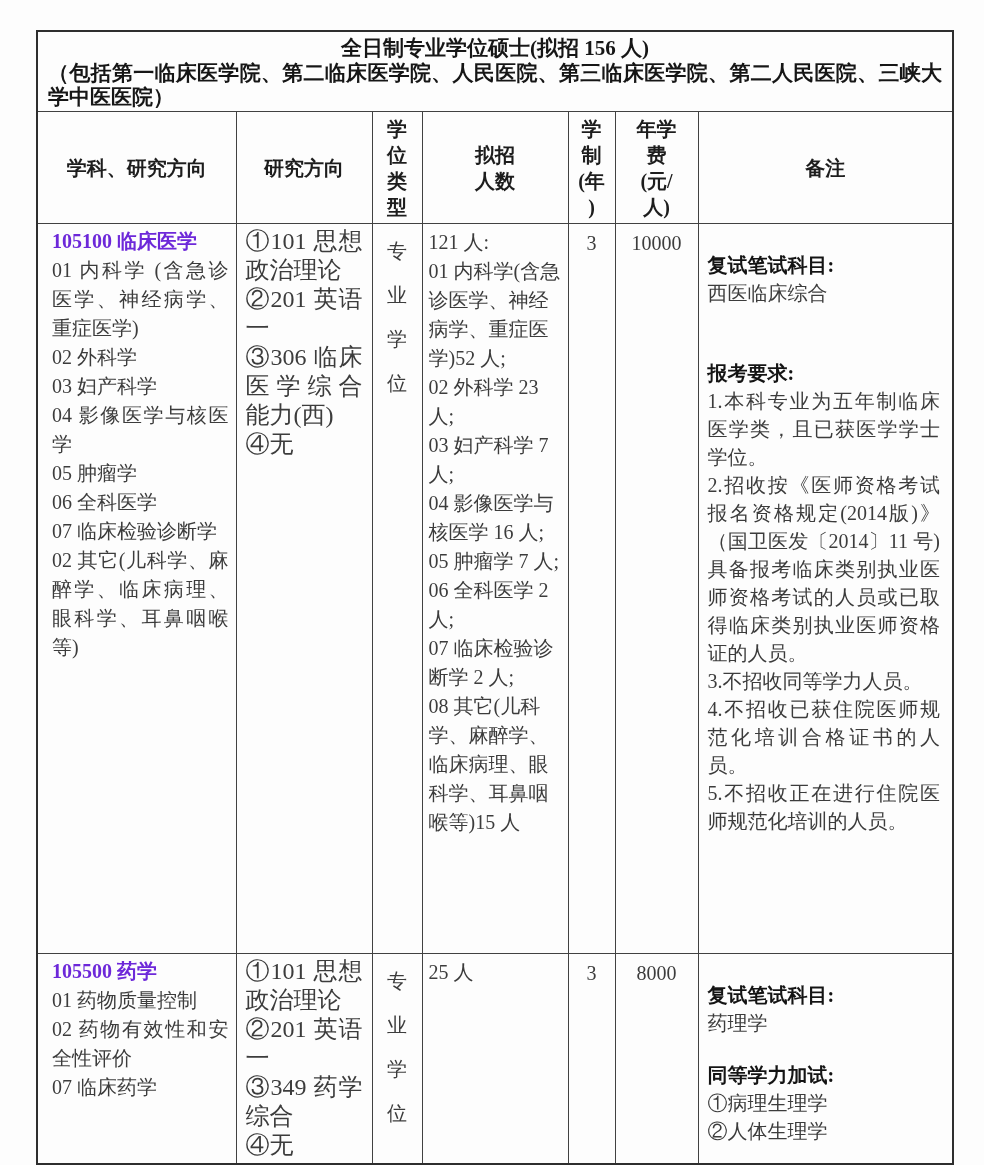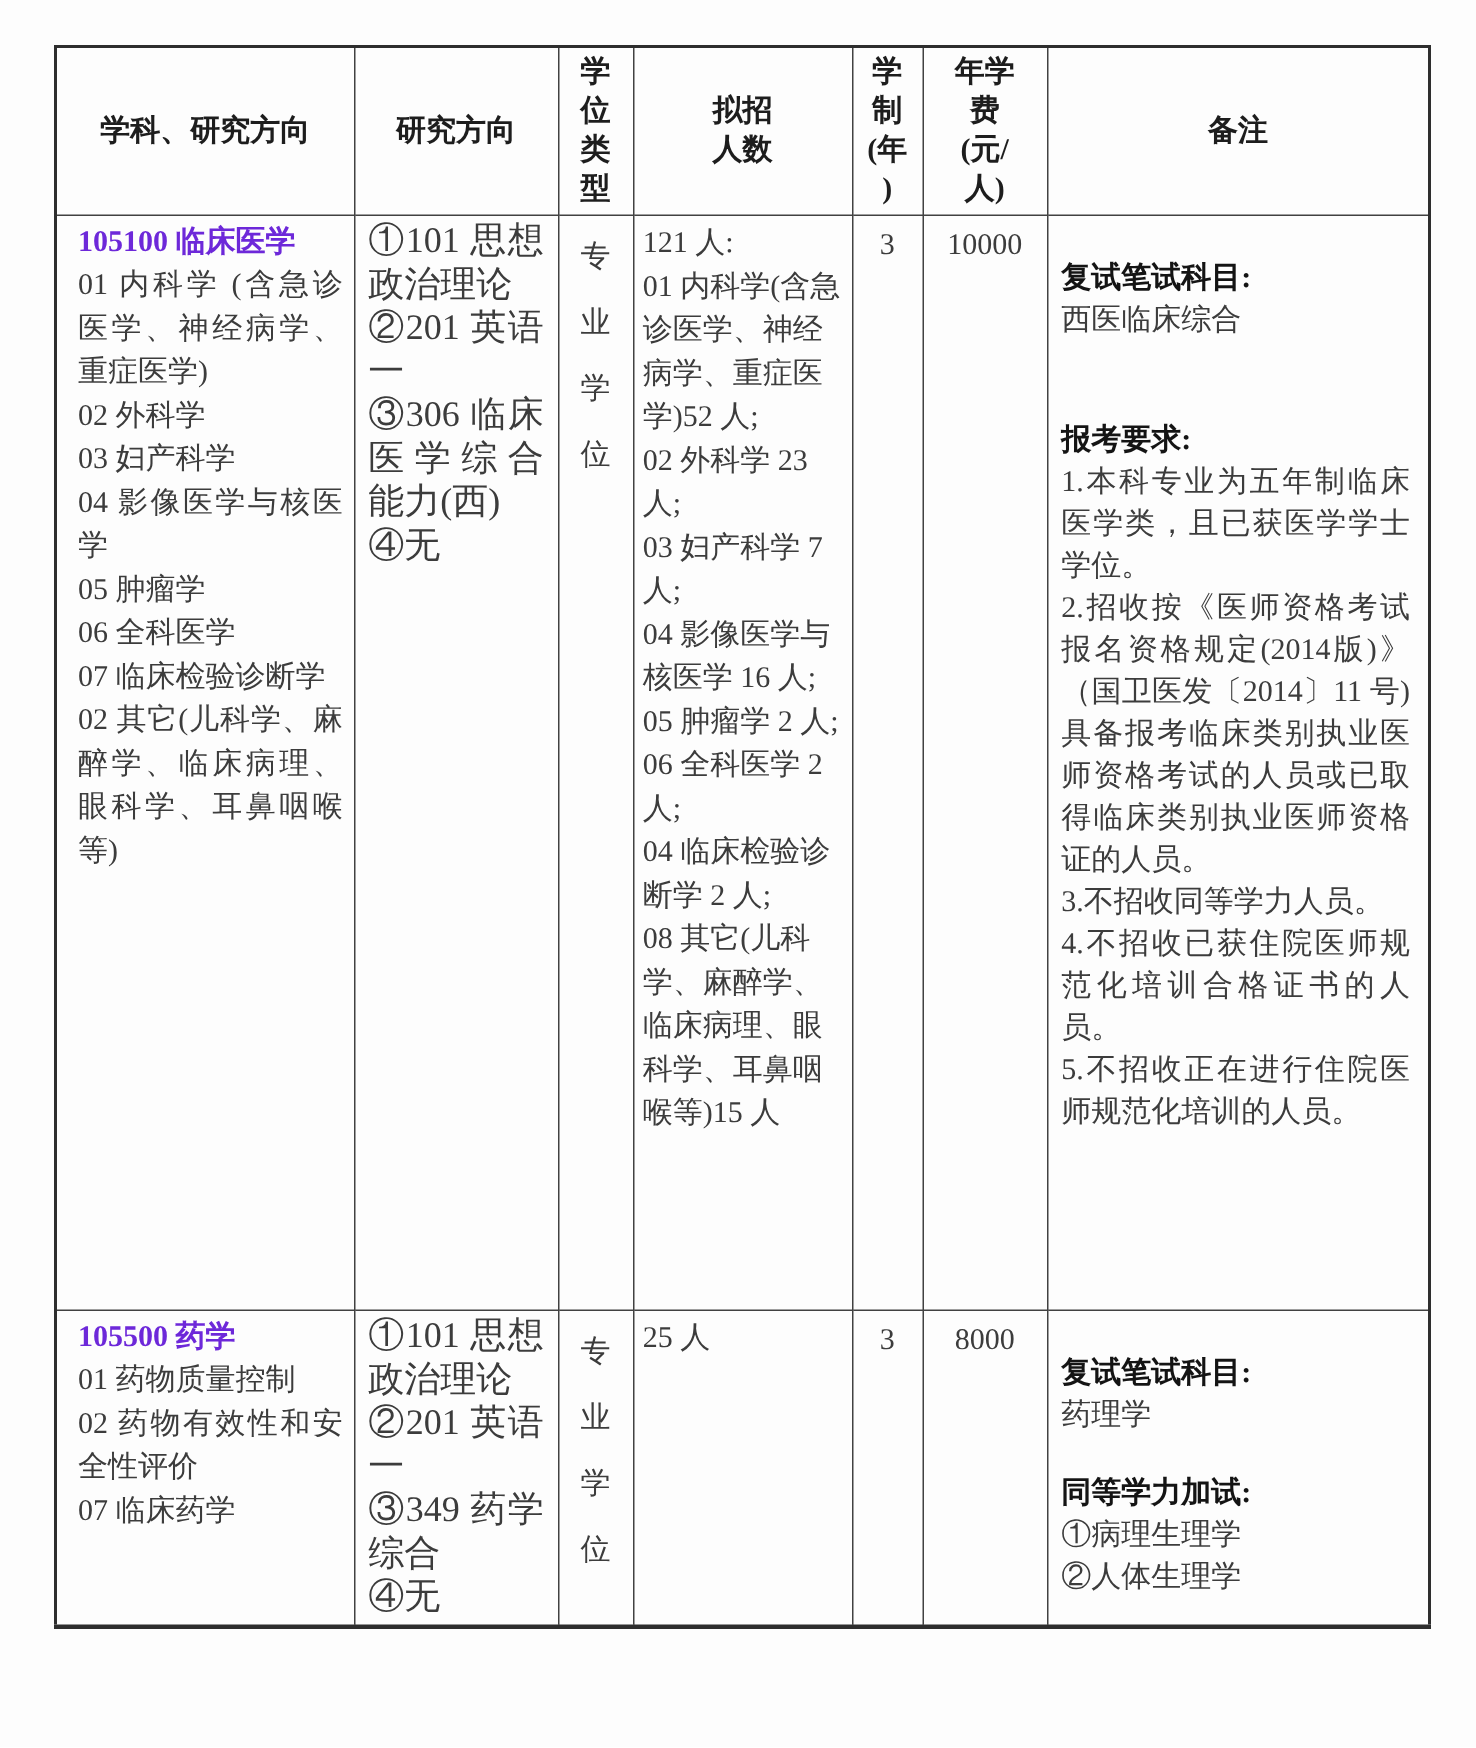--- a/index.html
+++ b/index.html
@@ -65,20 +65,26 @@
       <col style="width:199px">
         <col style="width:136px">
         <col style="width:50px">
       <col style="width:146px">
         <col style="width:47px">
         <col style="width:83px">
       <col style="width:255px">
     </colgroup>
 
     <tbody>
+        <tr style="height:80px">
+      <td colspan="7" class="title-cell">
+        <div class="doc-title">全日制专业学位硕士(拟招 156 人)</div>
+        <div class="doc-subtitle">（包括第一临床医学院、第二临床医学院、人民医院、第三临床医学院、第二人民医院、三峡大学中医医院）</div>
+      </td>
+    </tr>
 
     <tr style="height:112px">
       <th>学科、研究方向</th>
       <th>研究方向</th>
       <th class="pre">学
 位
 类
 型</th>
       <th class="pre">拟招
 人数</th>
@@ -122,23 +128,23 @@
 学
 位</td>
       <td class="cell-enroll">
         <div>
 
         <div>121 人:</div>
               <div>01 内科学(含急诊医学、神经病学、重症医学)52 人;</div>
               <div>02 外科学 23 人;</div>
               <div>03 妇产科学 7 人;</div>
               <div>04 影像医学与核医学 16 人;</div>
-              <div>05 肿瘤学 2 人;</div>
+              <div>05 肿瘤学 7 人;</div>
               <div>06 全科医学 2 人;</div>
-              <div>04 临床检验诊断学 2 人;</div>
+              <div>07 临床检验诊断学 2 人;</div>
               <div>08 其它(儿科学、麻醉学、临床病理、眼科学、耳鼻咽喉等)15 人</div>
             </div>
       </td>
       <td class="cell-duration">3</td>
       <td class="cell-tuition">10000</td>
       <td class="cell-remarks">
         <div class="remarks-list">
 
         <div class="bold">复试笔试科目:</div>
               <div>西医临床综合</div>

